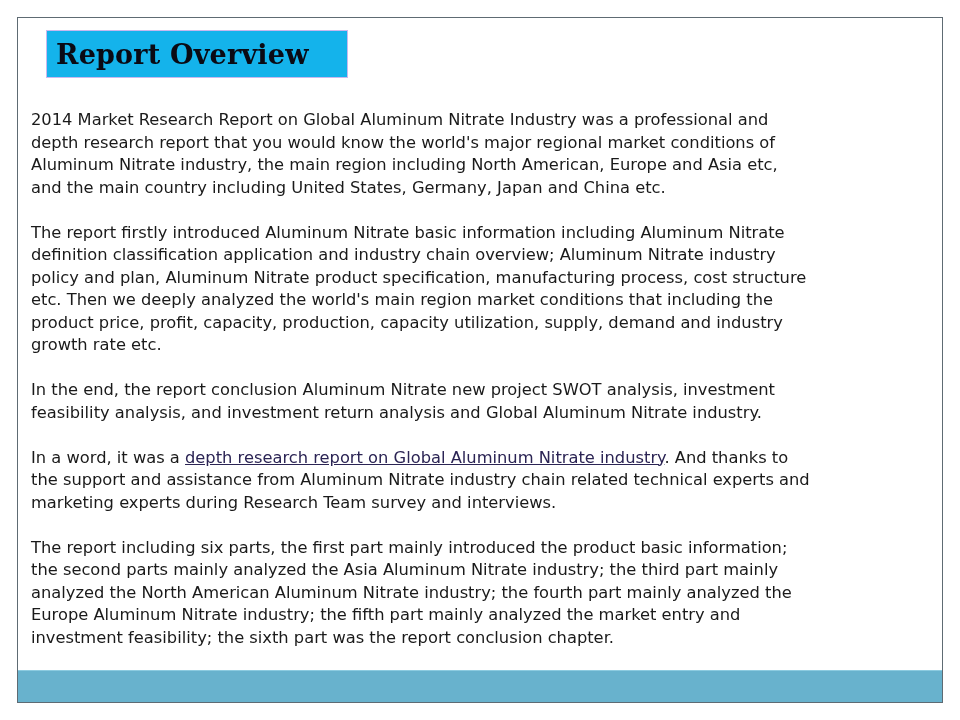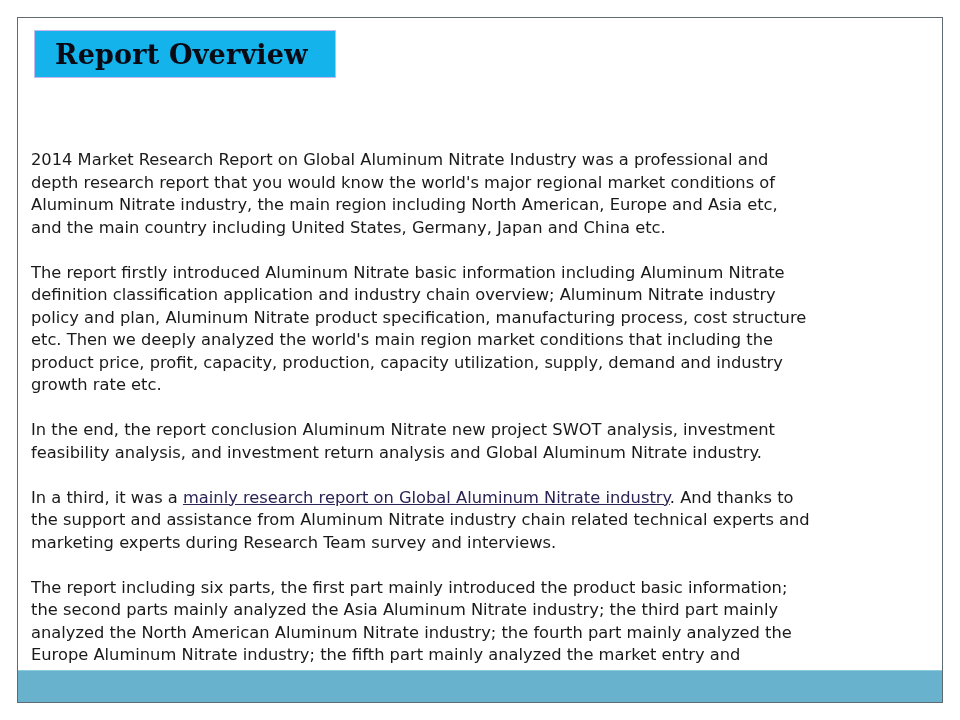--- a/index.html
+++ b/index.html
@@ -18,49 +18,48 @@
     left: 17px;
     top: 17px;
     width: 926px;
     height: 686px;
     border: 1px solid #5e6b73;
     background: #ffffff;
     box-sizing: border-box;
   }
   .title-box {
     position: absolute;
-    left: 16px;
+    left: 28px;
     top: 12px;
     width: 302px;
     height: 48px;
     background: #14b3eb;
     border: 1px solid #c9b8ee;
     box-sizing: border-box;
     display: flex;
     align-items: center;
-    padding-left: 20px;
+    padding-left: 9px;
   }
   .title-text {
     font-family: "DejaVu Serif", "Liberation Serif", serif;
     font-weight: bold;
     font-size: 27px;
     color: #0a0a14;
     letter-spacing: 0.2px;
     white-space: nowrap;
   }
   .content {
     position: absolute;
     left: 13px;
     top: 91px;
     width: 900px;
     font-family: "DejaVu Sans", "Liberation Sans", sans-serif;
     font-size: 16.3px;
     line-height: 22.5px;
     color: #1a1a1a;
-    margin-top: 40px;
   }
   .para {
     margin: 0 0 22.5px 0;
     white-space: pre-line;
   }
   .link {
     color: #2b2454;
     text-decoration: underline;
     cursor: pointer;
   }
@@ -89,21 +88,21 @@
 Aluminum Nitrate industry, the main region including North American, Europe and Asia etc,
 and the main country including United States, Germany, Japan and China etc.</p>
     <p class="para">The report firstly introduced Aluminum Nitrate basic information including Aluminum Nitrate
 definition classification application and industry chain overview; Aluminum Nitrate industry
 policy and plan, Aluminum Nitrate product specification, manufacturing process, cost structure
 etc. Then we deeply analyzed the world's main region market conditions that including the
 product price, profit, capacity, production, capacity utilization, supply, demand and industry
 growth rate etc.</p>
     <p class="para">In the end, the report conclusion Aluminum Nitrate new project SWOT analysis, investment
 feasibility analysis, and investment return analysis and Global Aluminum Nitrate industry.</p>
-    <p class="para"><span>In a third, it was a </span><a class="link">mainly research report on Global Aluminum Nitrate industry</a><span>. And thanks to
+    <p class="para"><span>In a word, it was a </span><a class="link">depth research report on Global Aluminum Nitrate industry</a><span>. And thanks to
 the support and assistance from Aluminum Nitrate industry chain related technical experts and
 marketing experts during Research Team survey and interviews.</span></p>
     <p class="para">The report including six parts, the first part mainly introduced the product basic information;
 the second parts mainly analyzed the Asia Aluminum Nitrate industry; the third part mainly
 analyzed the North American Aluminum Nitrate industry; the fourth part mainly analyzed the
 Europe Aluminum Nitrate industry; the fifth part mainly analyzed the market entry and
 investment feasibility; the sixth part was the report conclusion chapter.</p>
   </div>
 
   <div class="footer-band"></div>

